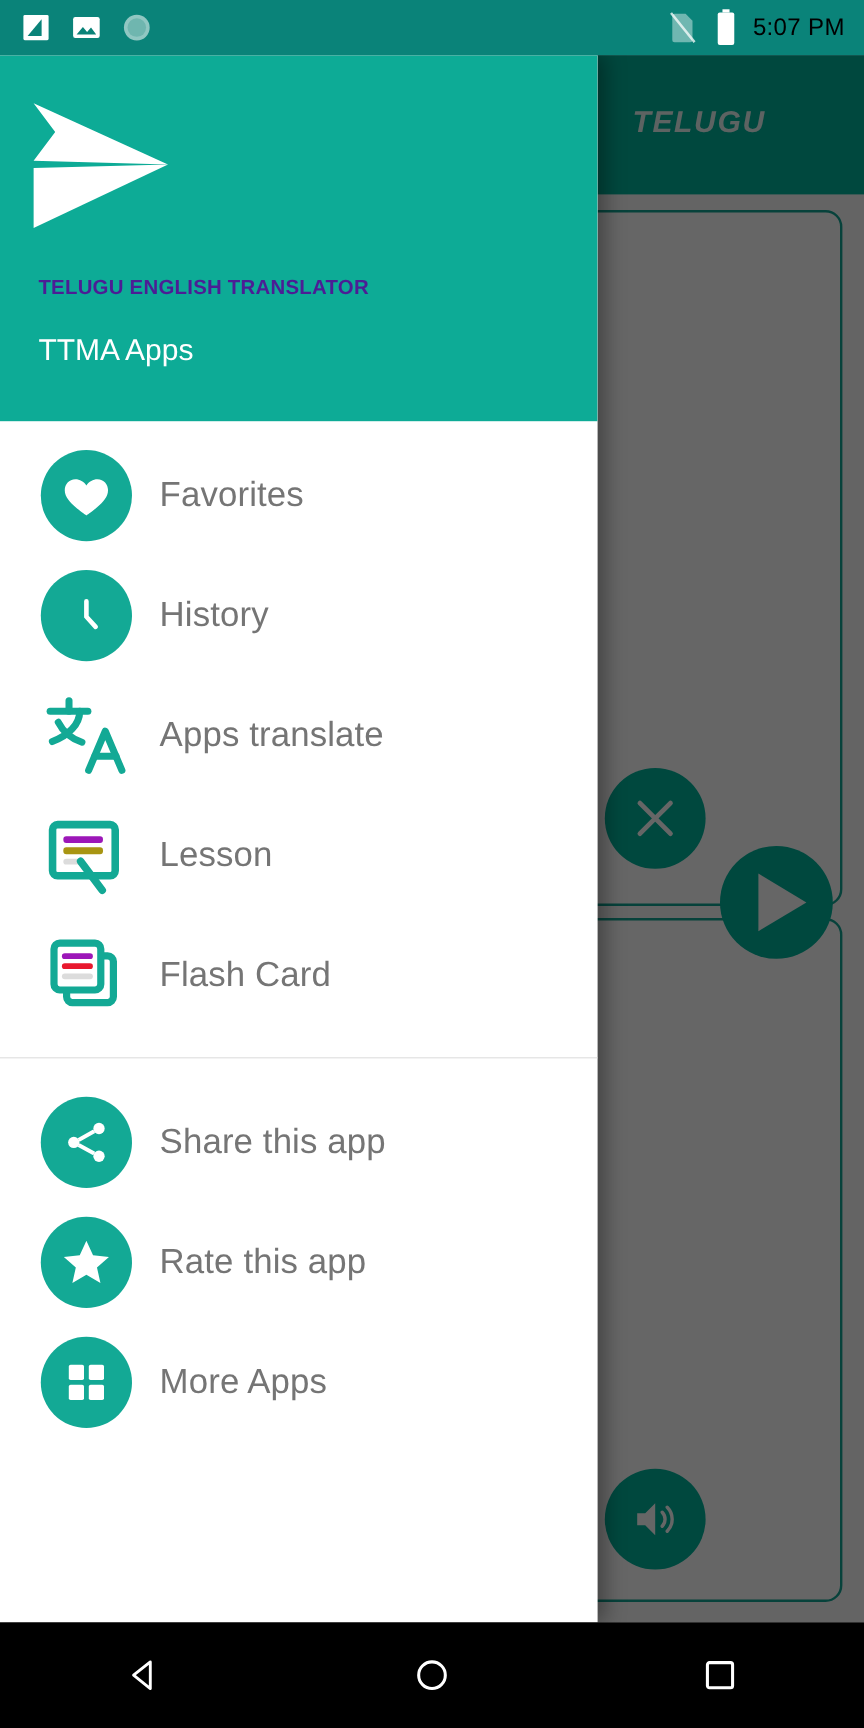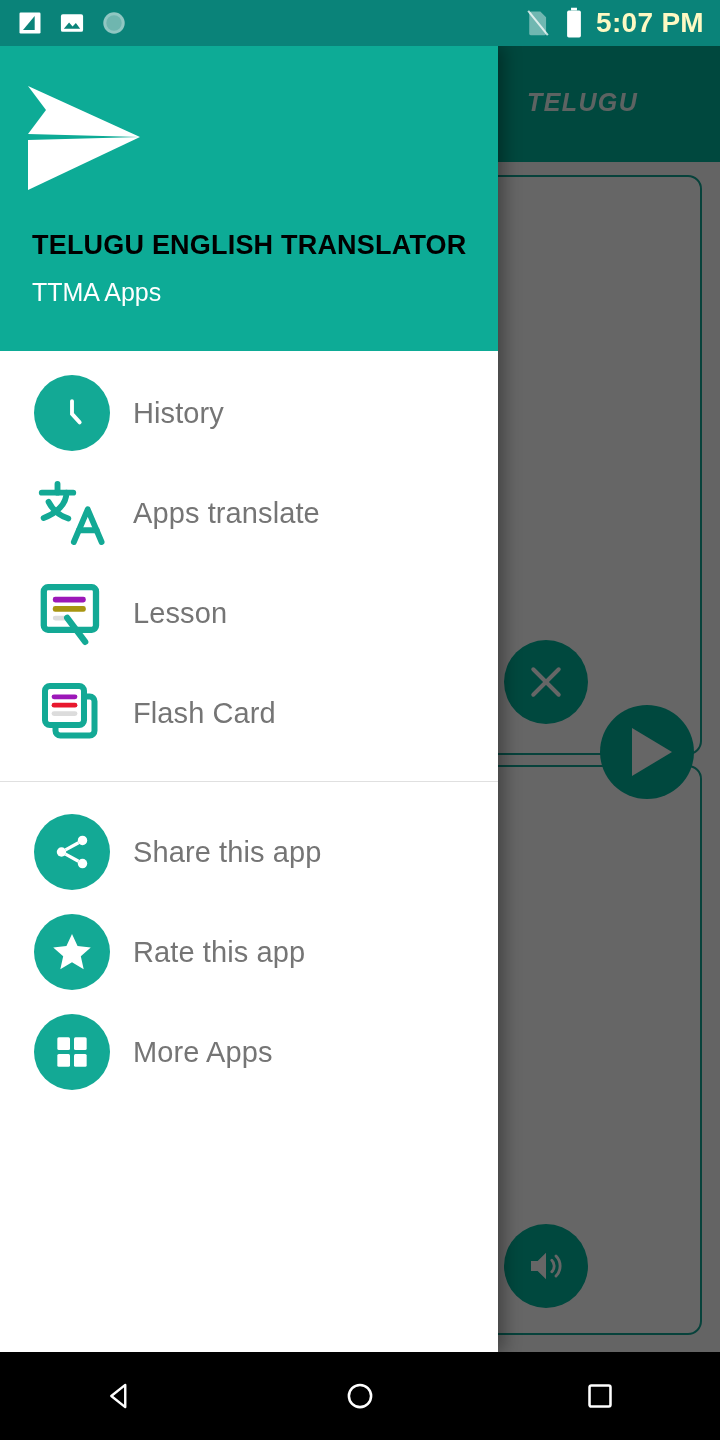--- a/index.html
+++ b/index.html
@@ -82,21 +82,21 @@
   #status-bar {
     position: absolute; left: 0; top: 0; width: 720px; height: 46px;
     background: #0a8379;
     display: flex; align-items: center;
     padding: 0 16px;
     z-index: 40;
   }
   .sb-left { display: flex; align-items: center; gap: 14px; }
   .sb-right { margin-left: auto; display: flex; align-items: center; gap: 12px; }
   .sb-time {
-    color: #fef9c3; font-size: 28px; font-weight: bold;
+    color: #000000; font-size: 20px; font-weight: normal;
     letter-spacing: 0.3px; line-height: 1;
   }
 
   
   #drawer {
     position: absolute; left: 0; top: 46px;
     width: 498px; height: 1306px;
     background: #ffffff;
     z-index: 30;
     box-shadow: 6px 0 16px rgba(0,0,0,0.35);
@@ -104,21 +104,21 @@
   }
   #drawer-header {
     position: relative;
     height: 305px;
     background: #0dab96;
     padding: 32px;
   }
   .logo-plane { position: absolute; left: 26px; top: 38px; }
   .hdr-title {
     position: absolute; left: 32px; top: 184px;
-    color: #000000; font-size: 27px; font-weight: bold;
+    color: #4c1d95; font-size: 17px; font-weight: bold;
     letter-spacing: 0.2px;
   }
   .hdr-subtitle {
     position: absolute; left: 32px; top: 232px;
     color: #ffffff; font-size: 25px; font-weight: normal;
   }
 
   .drawer-list { padding-top: 12px; }
   .drawer-item {
     display: flex; align-items: center;
@@ -222,20 +222,30 @@
       <svg class="logo-plane" width="118" height="110" viewBox="0 0 118 110">
         <path fill="#ffffff" d="M2 2 L114 53 L2 50 L20 26 Z"></path>
         <path fill="#ffffff" d="M2 56 L114 53 L2 106 Z"></path>
       </svg>
       <div class="hdr-title">TELUGU ENGLISH TRANSLATOR</div>
       <div class="hdr-subtitle">TTMA Apps</div>
     </div>
 
     <div class="drawer-list">
 
+      <div class="drawer-item">
+        <span class="item-icon">
+          <span class="icon-circle">
+            <svg width="44" height="44" viewBox="0 0 24 24">
+              <path fill="#ffffff" d="M12 21s-7.6-4.9-9.4-9.2C1.2 8.4 3.3 4.6 7 4.6c2 0 3.8 1.1 5 2.8 1.2-1.7 3-2.8 5-2.8 3.7 0 5.8 3.8 4.4 7.2C19.6 16.1 12 21 12 21z"></path>
+            </svg>
+          </span>
+        </span>
+        <span class="item-label">Favorites</span>
+      </div>
 
       <div class="drawer-item">
         <span class="item-icon">
           <span class="icon-circle">
             <svg width="44" height="44" viewBox="0 0 24 24">
               <path fill="none" stroke="#ffffff" stroke-width="2.1" stroke-linecap="round" d="M12 5.5v7l4.2 4.6"></path>
             </svg>
           </span>
         </span>
         <span class="item-label">History</span>

